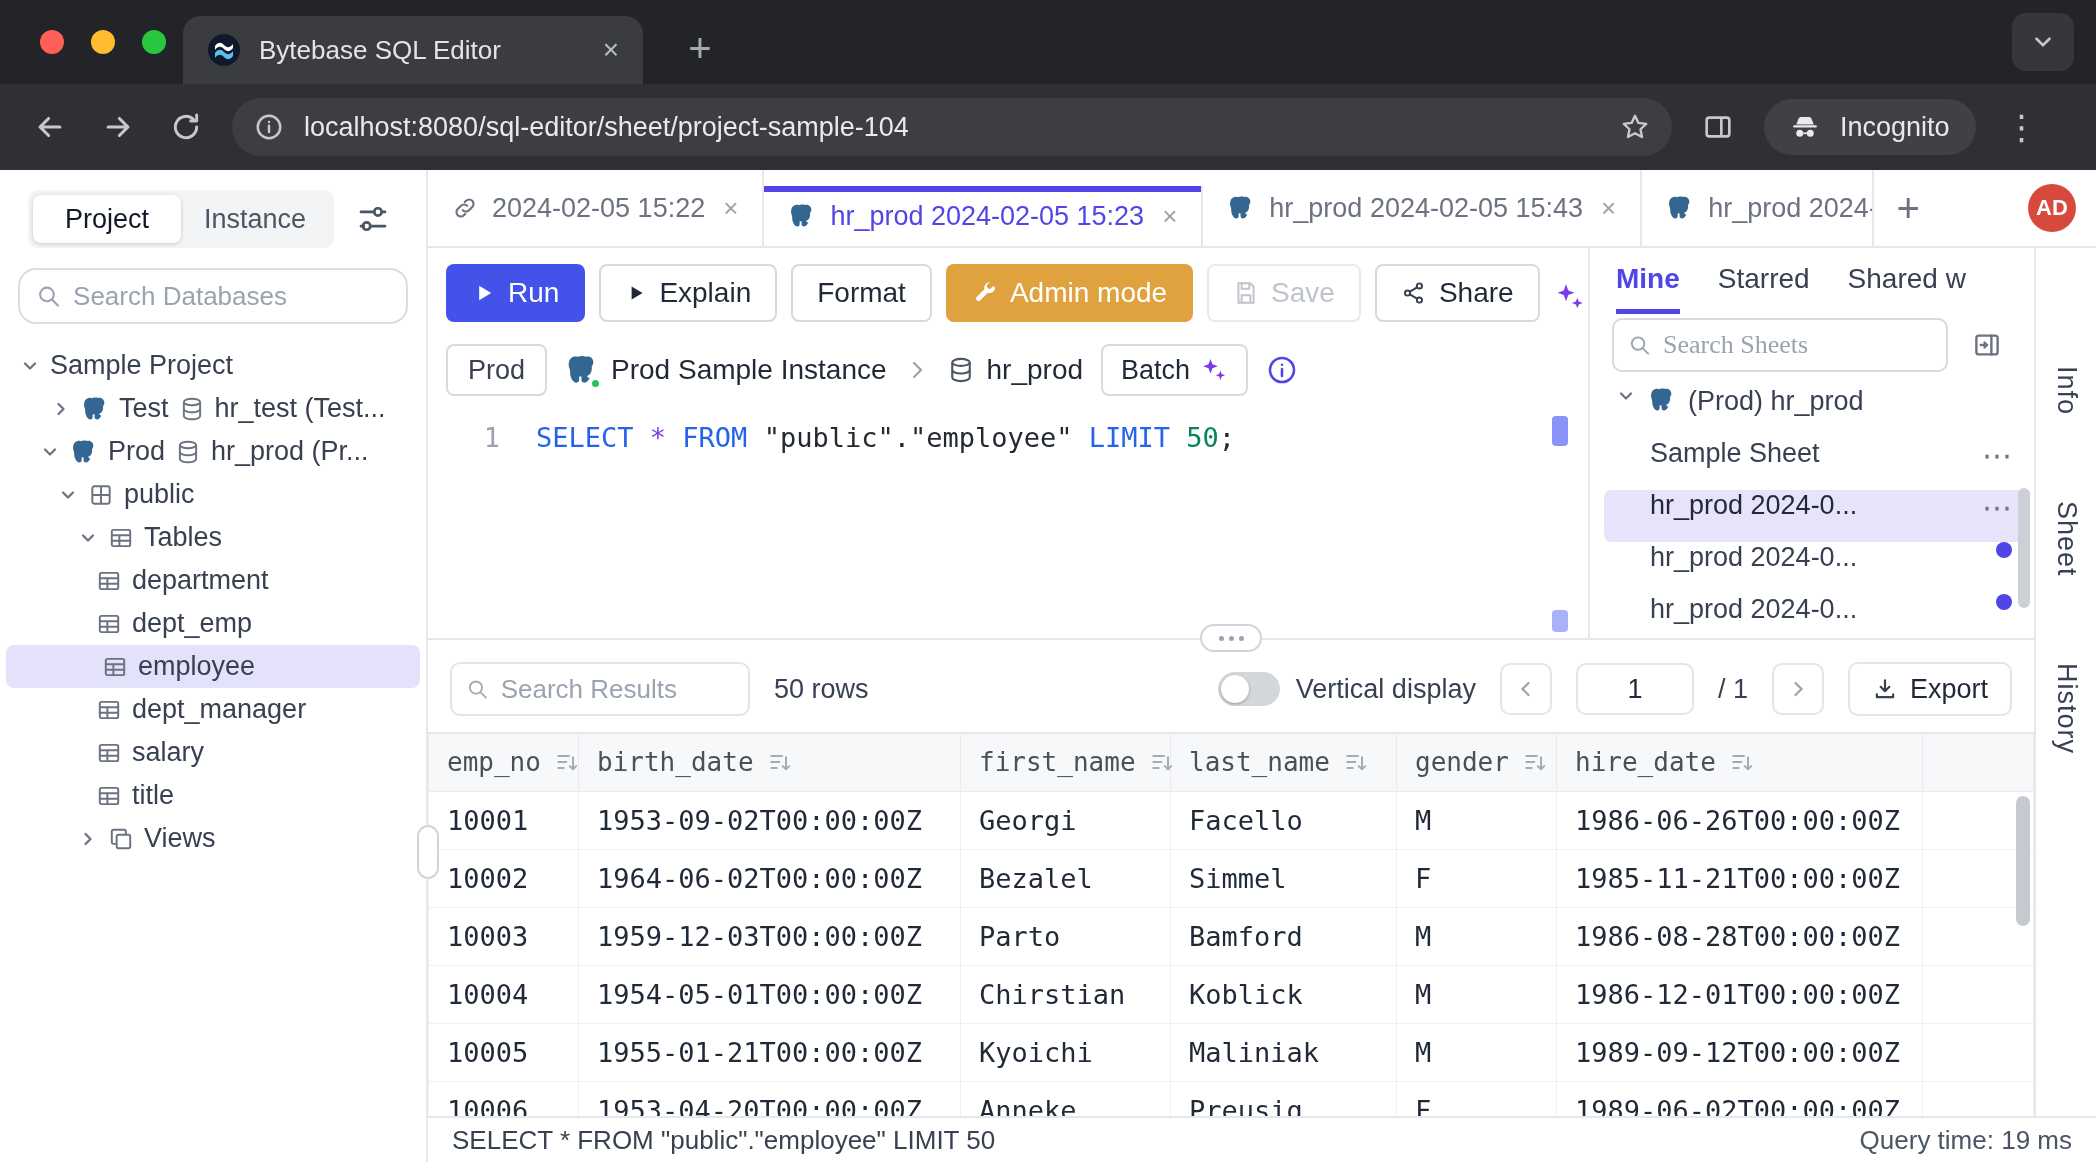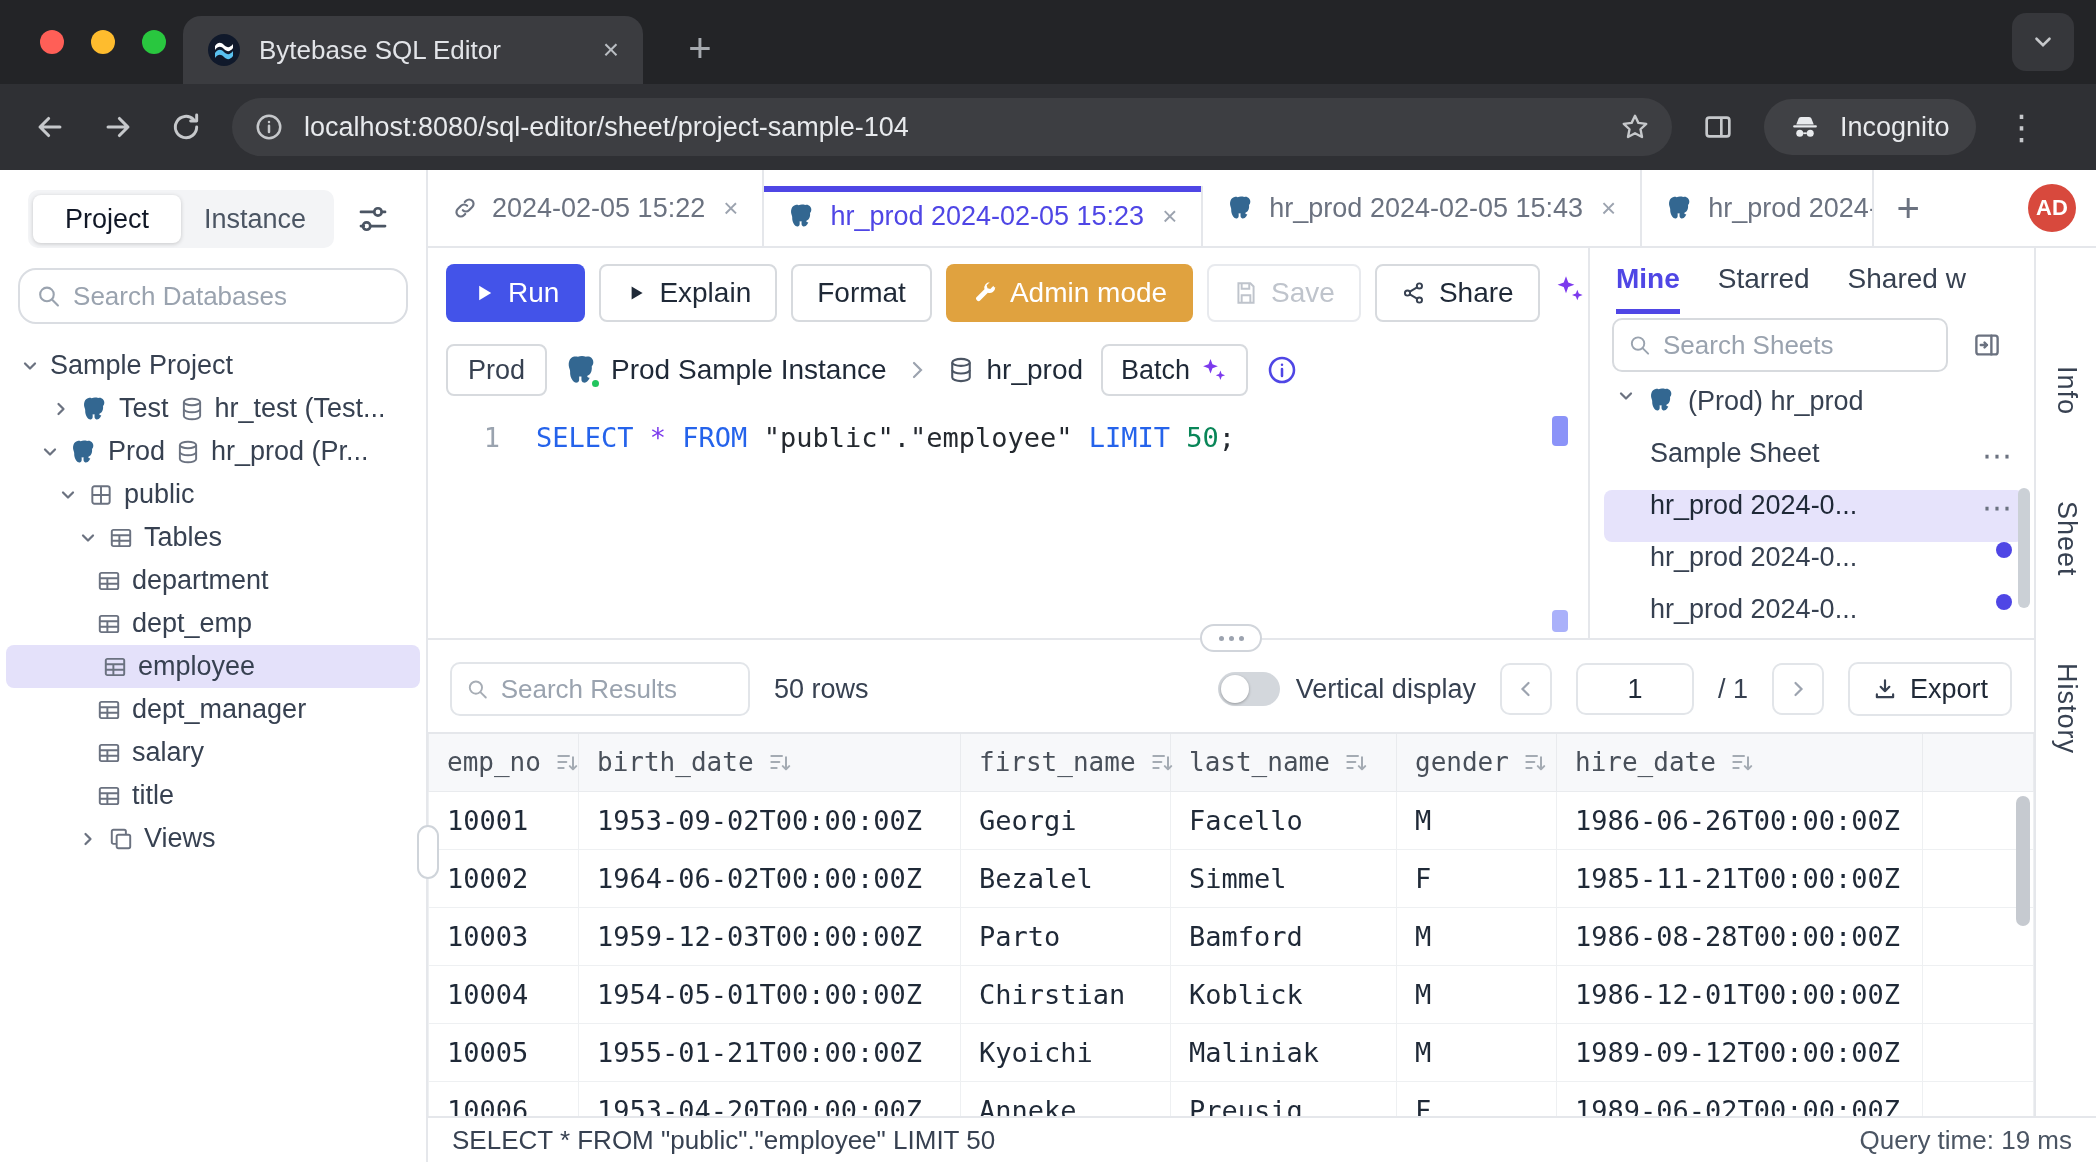--- a/index.html
+++ b/index.html
@@ -67,21 +67,21 @@
   .avatar { position:absolute; right:20px; top:50%; transform:translateY(-50%); width:48px; height:48px;
     border-radius:50%; background:#d8493d; color:#fff; font-size:22px; font-weight:bold;
     display:flex; align-items:center; justify-content:center; }
 
   .mid-row { flex:1; display:flex; min-height:0; }
   .center-col { flex:1; display:flex; flex-direction:column; min-width:0; }
   .work-row { height:390px; flex:none; display:flex; min-width:0; }
 
   
   .editor-col { flex:1; min-width:0; display:flex; flex-direction:column; padding:16px 18px 0; position:relative; }
-  .btn-row { display:flex; align-items:flex-start; gap:14px; }
+  .btn-row { display:flex; align-items:flex-end; gap:14px; }
   .btn { height:58px; border-radius:8px; display:inline-flex; align-items:center; gap:12px;
     padding:0 24px; font-size:28px; background:#fff; color:#1f2937; border:2px solid transparent; white-space:nowrap; }
   .btn.primary { background:#4353e9; color:#fff; }
   .btn.bordered { border-color:#d7dade; }
   .btn.admin { background:#e0a23f; color:#fff; }
   .btn.disabled { color:#bfc4cc; border-color:#e8eaee; }
   .context-row { display:flex; align-items:center; gap:18px; margin-top:20px; height:56px; }
   .env-chip { border:2px solid #d7dade; border-radius:8px; height:52px; padding:0 20px;
     display:flex; align-items:center; font-size:27px; color:#374151; }
   .crumb { display:flex; align-items:center; gap:12px; font-size:28px; color:#1f2937; font-weight:500; }
@@ -96,21 +96,21 @@
   .code { padding:8px 0 0 36px; white-space:pre; color:#24292f; }
   .kw { color:#2563eb; } .op { color:#7c3aed; } .num { color:#098658; }
   .ov-top { position:absolute; right:2px; top:2px; width:16px; height:30px; background:#8b93f8; border-radius:4px; }
   .ov-bot { position:absolute; right:2px; bottom:6px; width:16px; height:22px; background:#aab1fa; border-radius:4px; }
 
   
   .sheet-panel { width:446px; flex:none; border-left:2px solid #e5e7eb; display:flex; flex-direction:column; overflow:hidden; position:relative; }
   .sp-tabs { display:flex; gap:38px; padding:0 26px; height:66px; flex:none; overflow:hidden; white-space:nowrap; }
   .sp-tab { display:flex; align-items:center; font-size:28px; color:#374151; border-bottom:5px solid transparent; }
   .sp-tab.active { color:#4f46e5; font-weight:bold; border-bottom-color:#4f46e5; }
-  .sp-search-row { display:flex; align-items:center; gap:14px; padding:0 22px; margin-top:4px; }
+  .sp-search-row { display:flex; align-items:center; gap:14px; padding:0 22px; margin-top:4px;font-family:Liberation Serif, serif; }
   .sp-search { flex:1; height:54px; border:2px solid #d7dade; border-radius:10px; display:flex;
     align-items:center; gap:12px; padding:0 14px; }
   .sp-list { margin-top:14px; flex:1; overflow:hidden; padding:0 10px 0 14px; font-size:27px; color:#374151; }
   .sp-row { height:52px; display:flex; gap:12px; padding:0 12px; border-radius:8px; white-space:nowrap; }
   .sp-row.indent { padding-left:46px; }
   .sp-row.selected { background:#e6e3fb; color:#1f2937; }
   .sp-menu { margin-left:auto; color:#6b7280; font-size:30px; }
   .sp-dot { margin-left:auto; width:16px; height:16px; border-radius:50%; background:#4f46e5; }
   .sp-scroll { position:absolute; right:4px; top:240px; width:12px; height:120px; background:#cbd0d6; border-radius:6px; }
 

